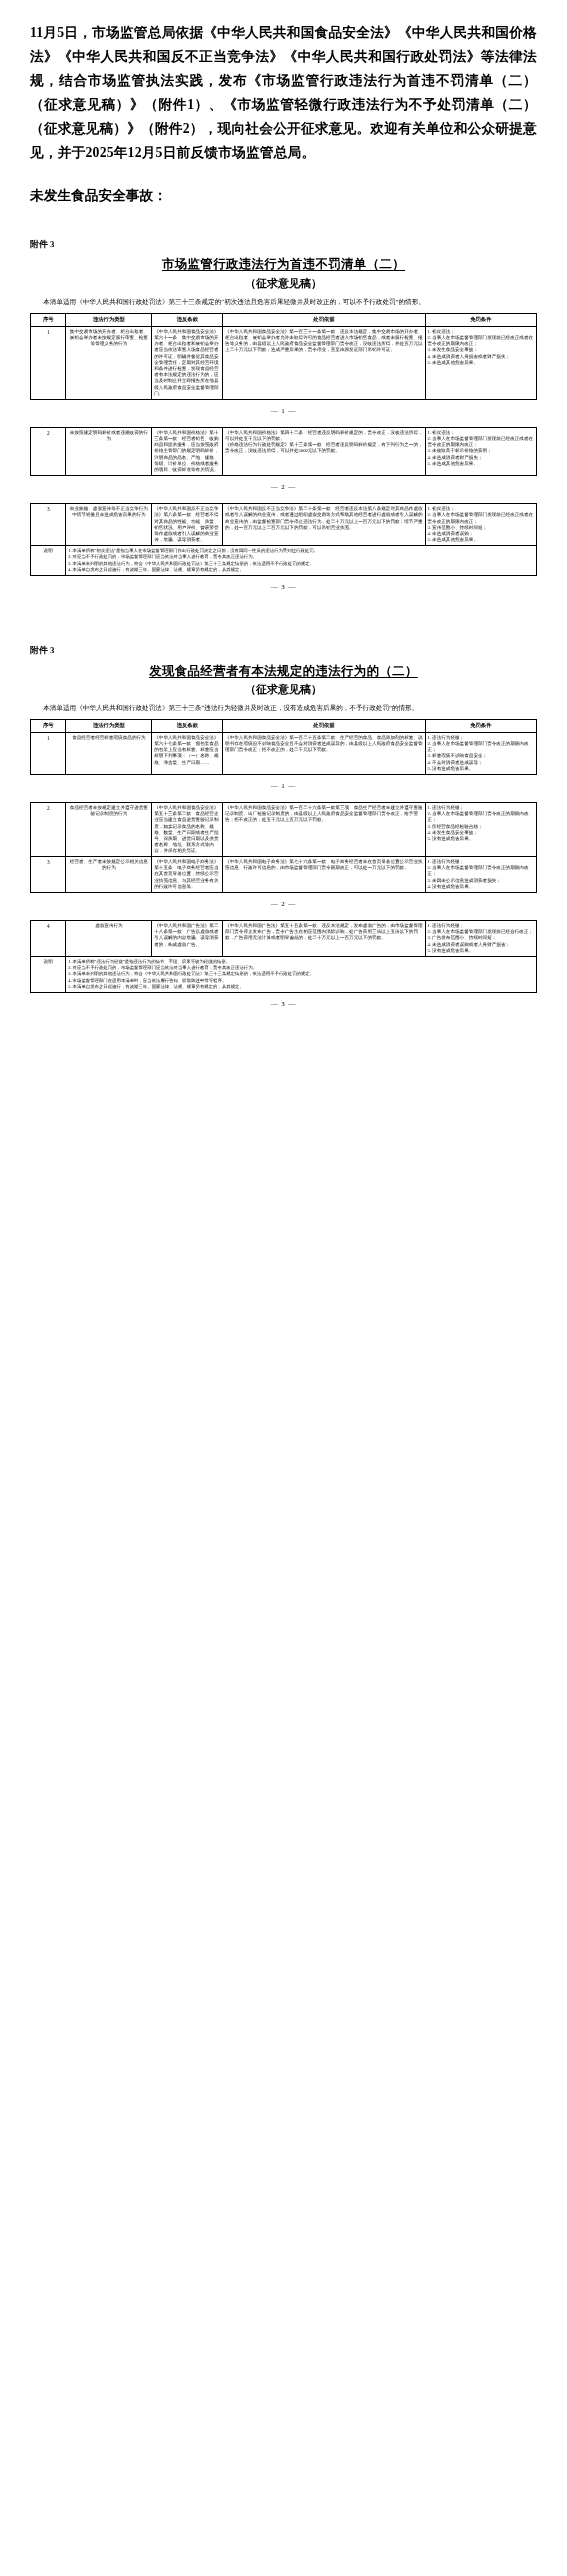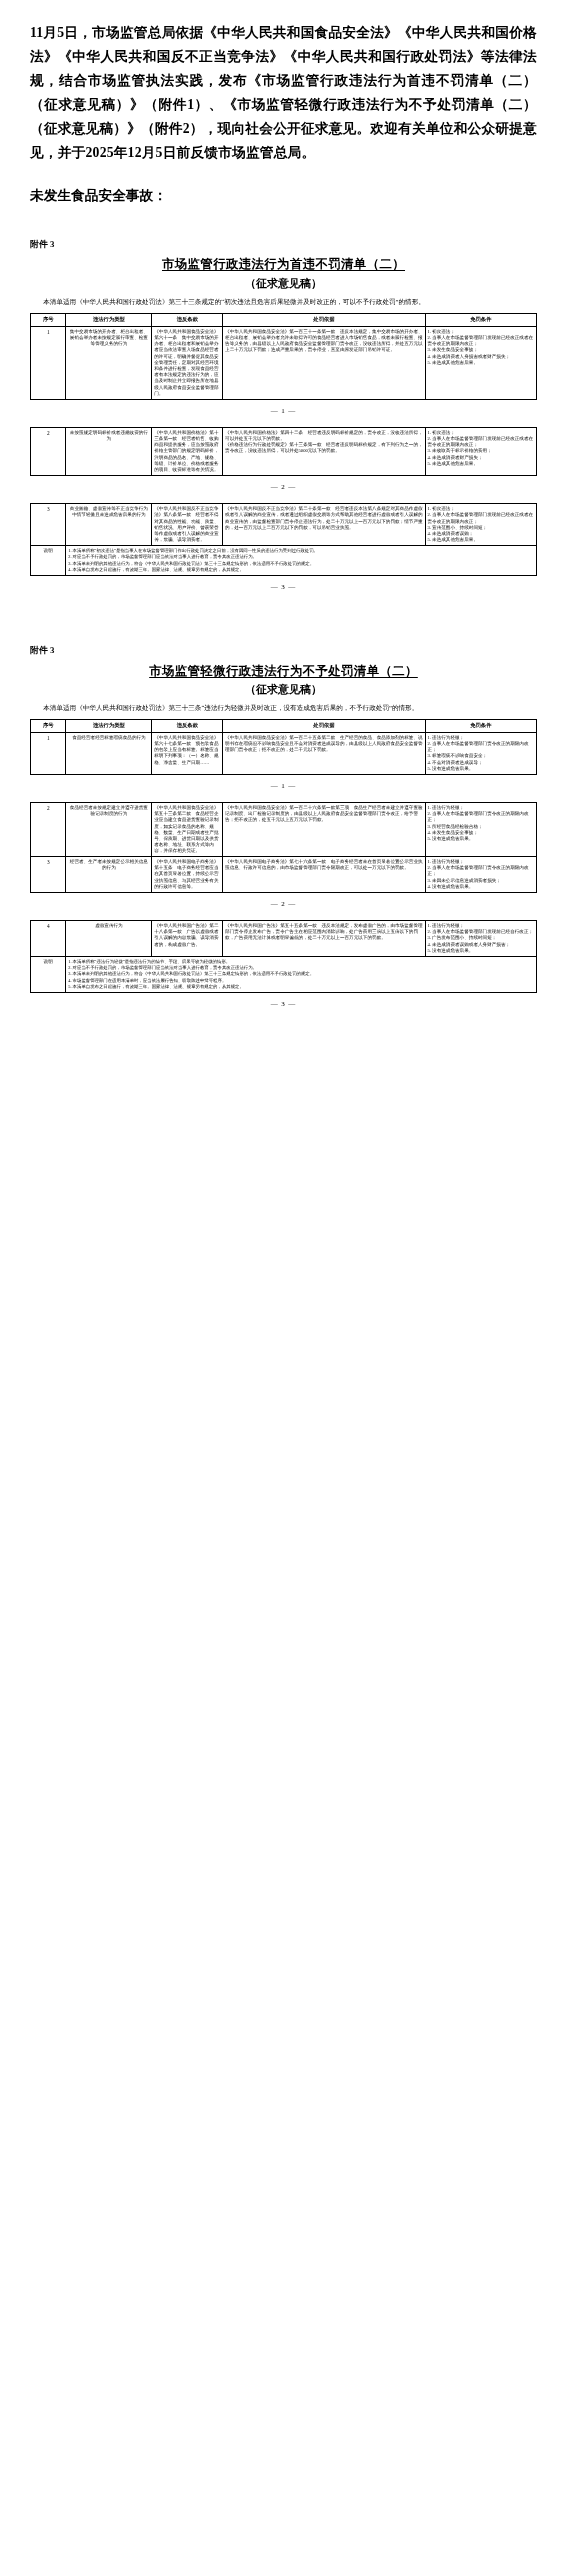--- a/index.html
+++ b/index.html
@@ -198,21 +198,21 @@
       </tr>
     </tbody>
       </table>
     <div class="pagenum">— 3 —</div>
   </div>
 
   <div class="spacer-lg"></div>
 
   <div class="attach">
     <div class="attach-label">附件 3</div>
-    <div class="doc-title">市场监管轻微行政违法行为不予处罚清单（二）</div>
+    <div class="doc-title">发现食品经营者有本法规定的违法行为的（二）</div>
     <div class="doc-sub">（征求意见稿）</div>
     <div class="doc-note">本清单适用《中华人民共和国行政处罚法》第三十三条“违法行为轻微并及时改正，没有造成危害后果的，不予行政处罚”的情形。</div>
 
     <table class="cl">
       <colgroup>
           <col class="col-a">
           <col class="col-b">
           <col class="col-c">
           <col class="col-d">
           <col class="col-e">

